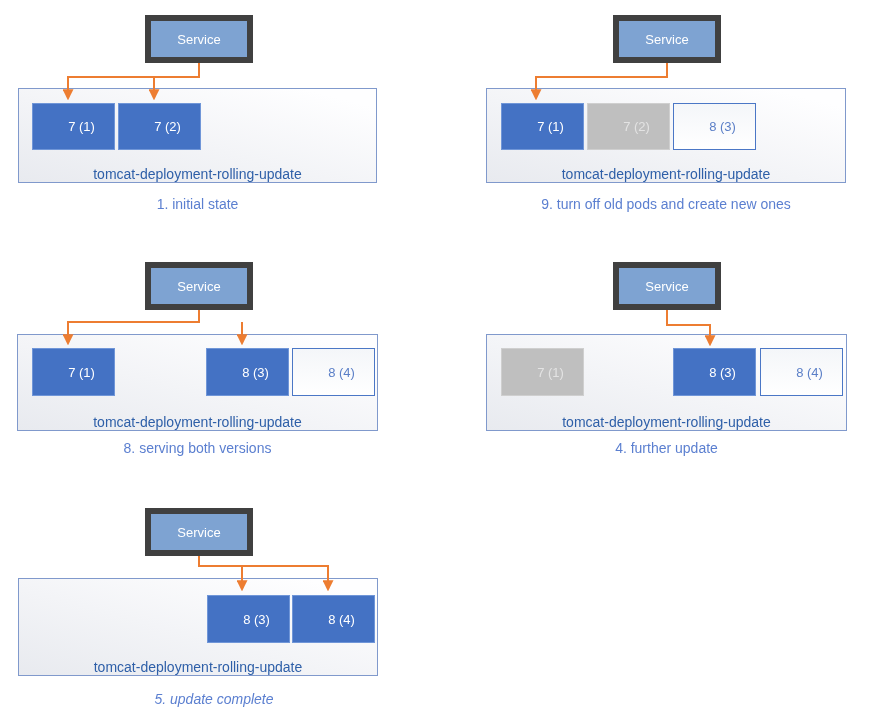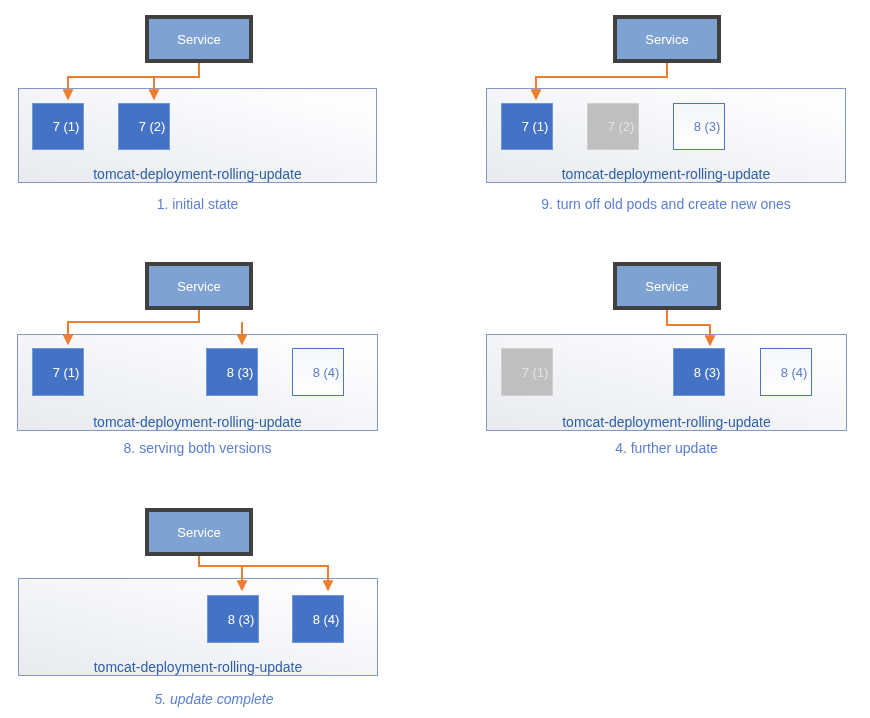--- a/index.html
+++ b/index.html
@@ -7,41 +7,41 @@
     position:relative;
     width:870px;height:718px;
     background:#ffffff;
     font-family:"Liberation Sans", sans-serif;
     overflow:hidden;
   }
   .node-service{
     position:absolute;
     width:108px;height:48px;
     background:#7ea3d2;
-    border:4px solid #404040;
+    border:6px solid #404040;
     color:#ffffff;
     display:flex;align-items:center;justify-content:center;
     font-size:13px;
     box-sizing:border-box;
   }
   .deployment{
     position:absolute;
     border:1px solid #8099cc;
     background:linear-gradient(to bottom left,#fefeff 10%,#e8eaef 100%);
     box-sizing:border-box;
   }
   .deployment-label{
     position:absolute;left:0;right:0;bottom:0;
     text-align:center;
     color:#2e5fa8;
     font-size:14px;
   }
   .pod{
     position:absolute;
-    width:52px;
+    width:83px;
     display:flex;align-items:center;justify-content:center;
     font-size:13px;
     box-sizing:border-box;
     padding-left:16px;
   }
   .pod.active{
     background:#4472c4;
     border:1px solid #7096d8;
     color:#ffffff;
   }

